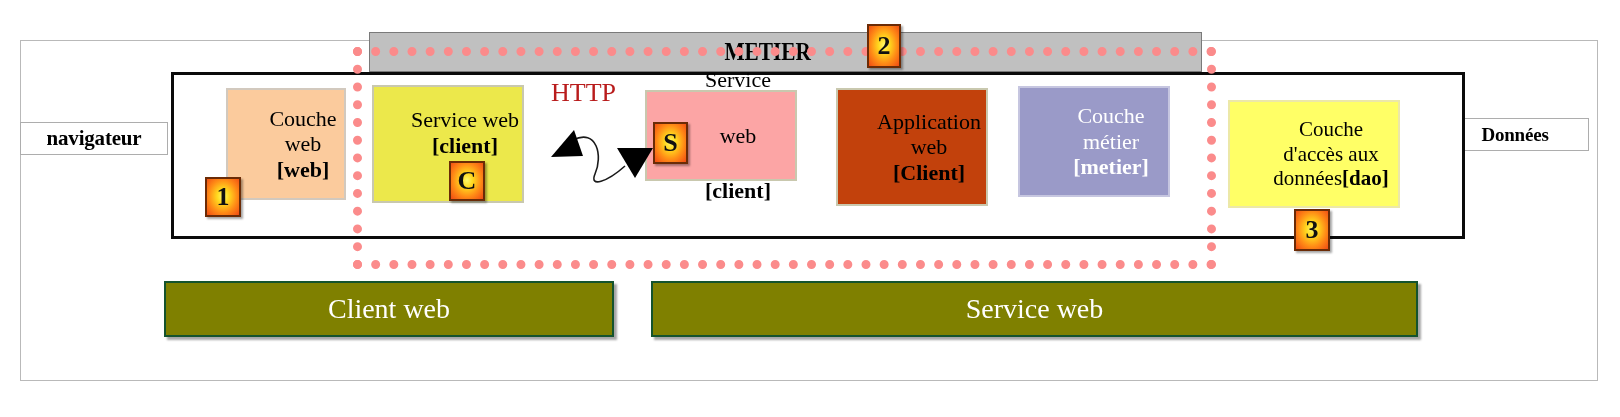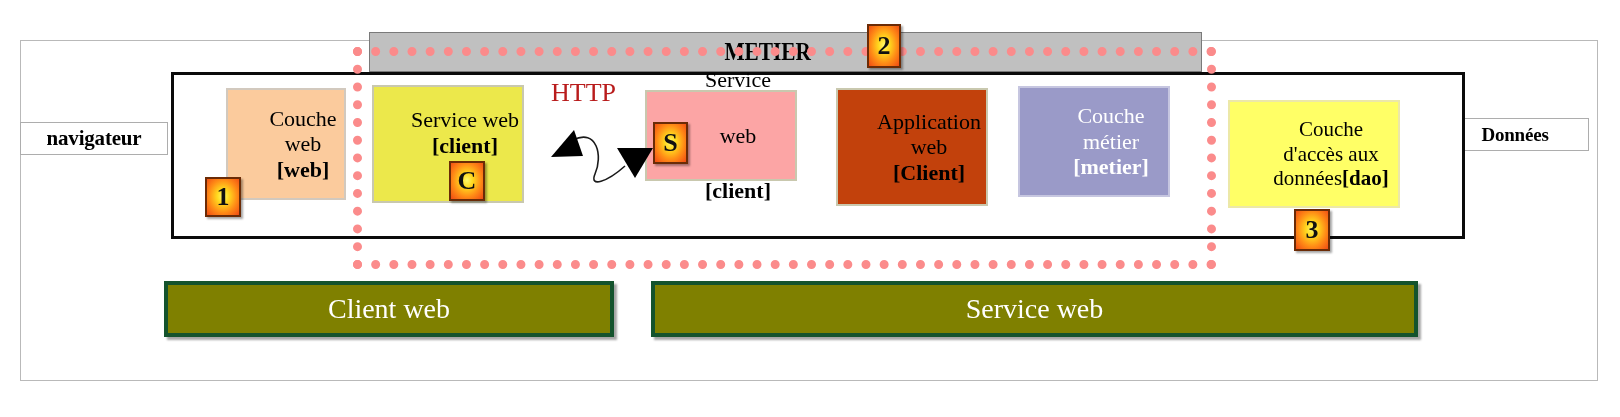--- a/index.html
+++ b/index.html
@@ -63,21 +63,21 @@
   #badge-2{left:867px;top:24px;width:34px;height:44px;}
   #badge-3{left:1294px;top:209px;width:36px;height:42px;}
   #badge-c{left:449px;top:161px;width:36px;height:40px;}
   #badge-s{left:653px;top:122px;width:35px;height:42px;}
 
   
   #http-label{position:absolute;left:551px;top:78px;font-size:26px;color:#b91c1c;}
   #http-arrow{position:absolute;left:533px;top:112px;width:120px;height:80px;}
 
   
-  .olive-bar{position:absolute;background:#7f8000;border:4px solid #14532d;
+  .olive-bar{position:absolute;background:#7f8000;border:2px solid #14532d;
        box-sizing:border-box;display:flex;align-items:center;justify-content:center;
        color:#ffffff;font-size:28px;box-shadow:3px 3px 2px rgba(0,0,0,.35);}
   #bar-client-web{left:164px;top:281px;width:450px;height:56px;}
   #bar-service-web{left:651px;top:281px;width:767px;height:56px;}
 </style>
 </head>
 <body>
 
 <div id="outer-frame"></div>
 

